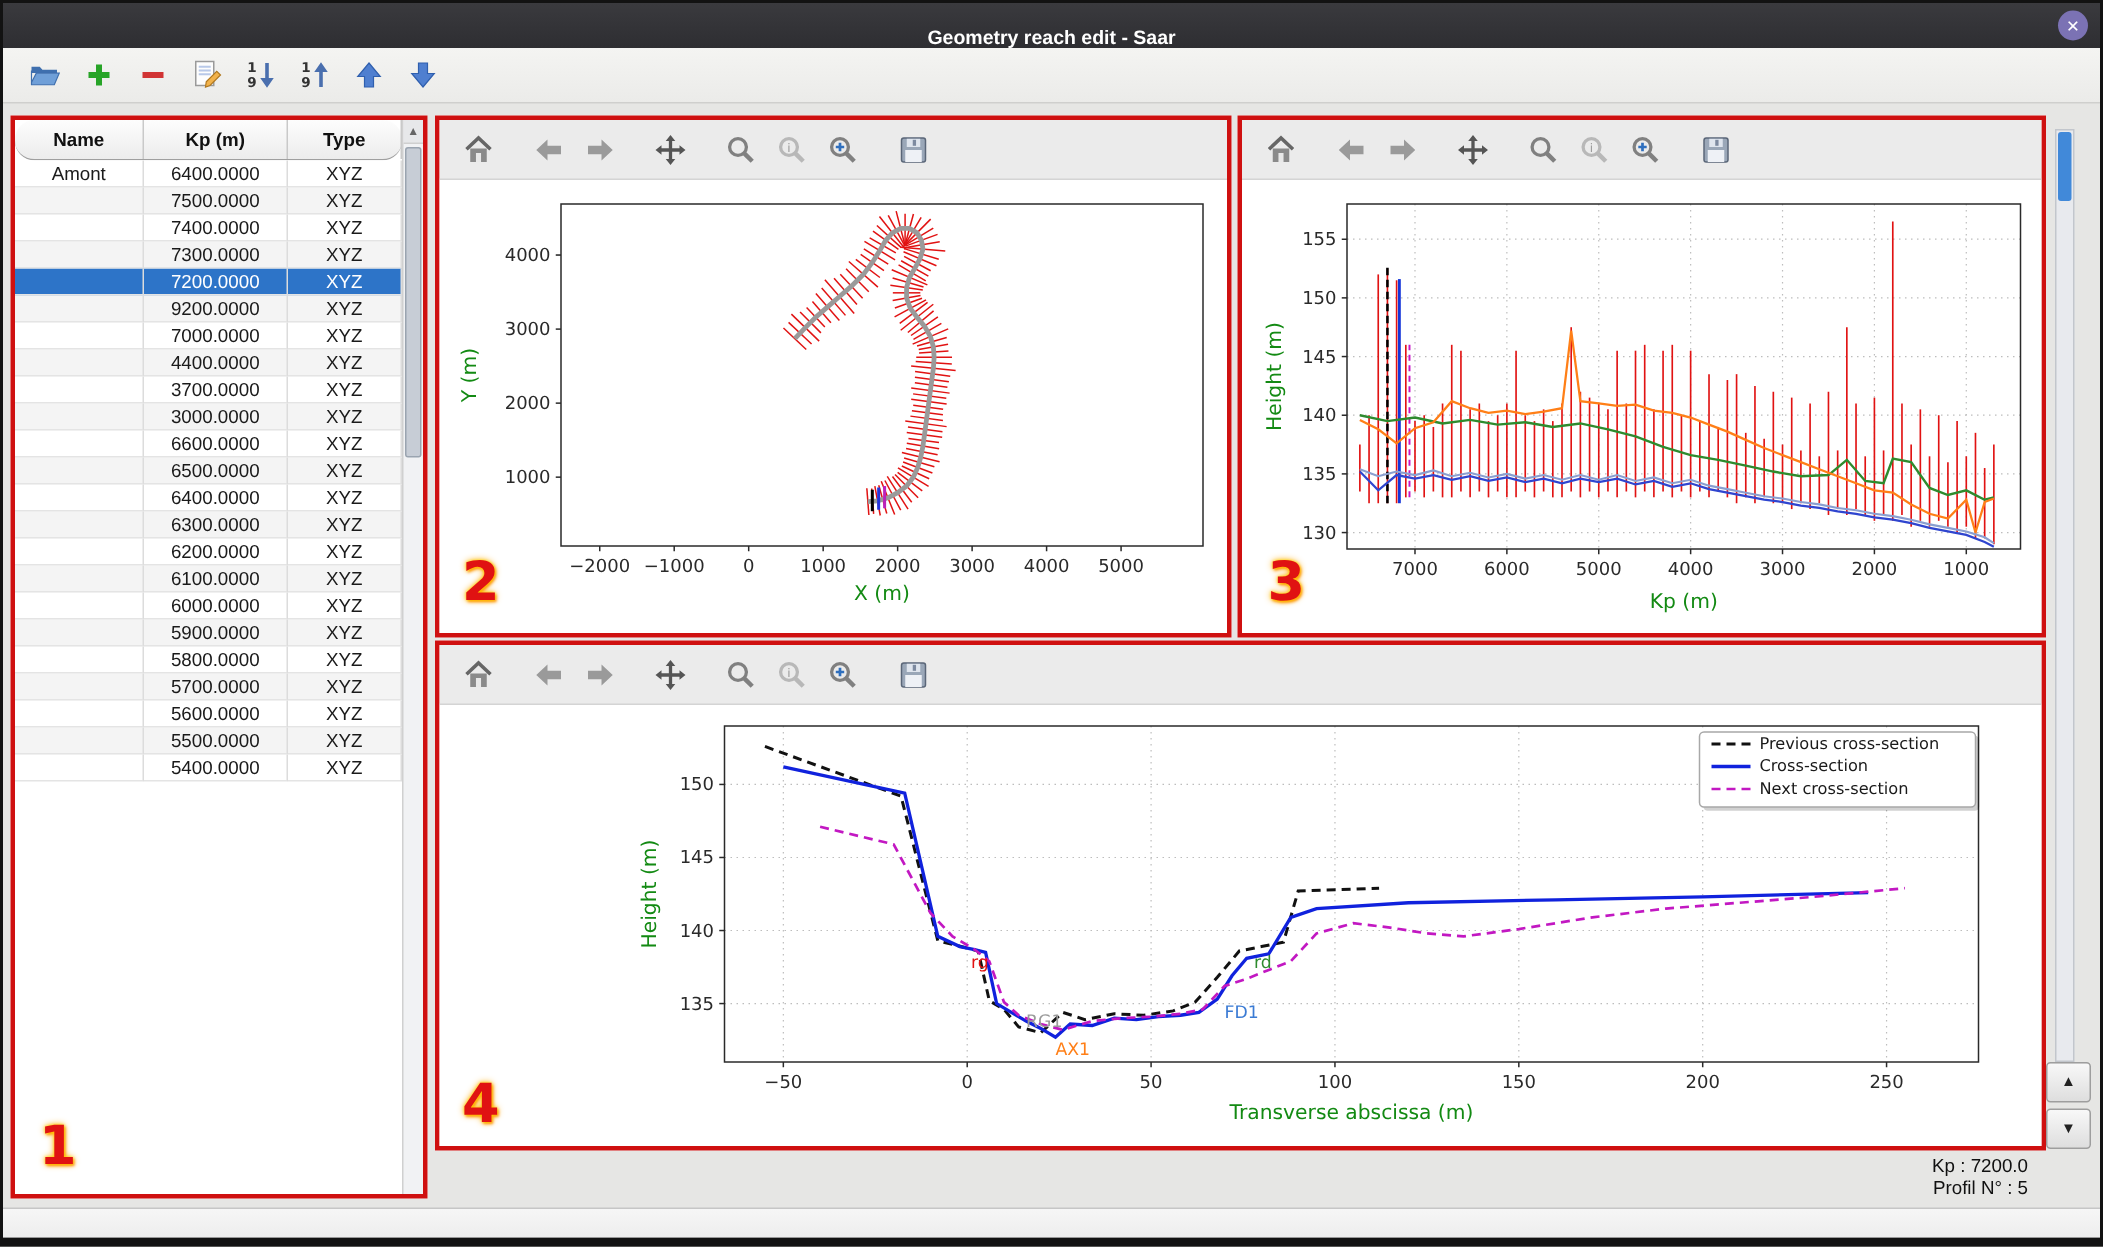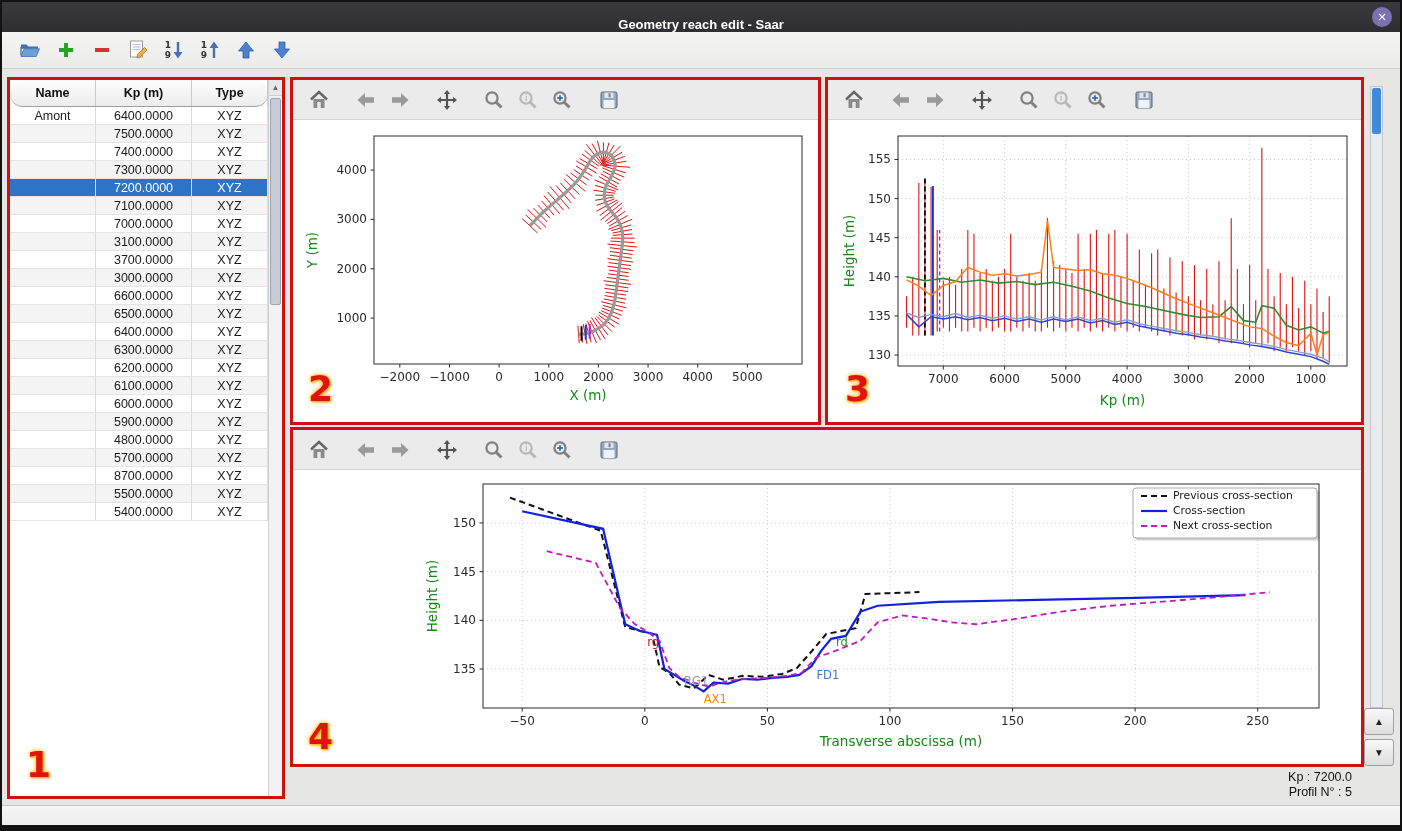--- a/index.html
+++ b/index.html
@@ -168,31 +168,31 @@
             <div class="td">7300.0000</div>
             <div class="td">XYZ</div>
           </div>
           <div class="tr sel">
             <div class="td"></div>
             <div class="td">7200.0000</div>
             <div class="td">XYZ</div>
           </div>
           <div class="tr alt">
             <div class="td"></div>
-            <div class="td">7100.0000</div>
+            <div class="td">9200.0000</div>
             <div class="td">XYZ</div>
           </div>
           <div class="tr">
             <div class="td"></div>
             <div class="td">7000.0000</div>
             <div class="td">XYZ</div>
           </div>
           <div class="tr alt">
             <div class="td"></div>
-            <div class="td">3100.0000</div>
+            <div class="td">4400.0000</div>
             <div class="td">XYZ</div>
           </div>
           <div class="tr">
             <div class="td"></div>
             <div class="td">3700.0000</div>
             <div class="td">XYZ</div>
           </div>
           <div class="tr alt">
             <div class="td"></div>
             <div class="td">3000.0000</div>
@@ -233,31 +233,31 @@
             <div class="td">6000.0000</div>
             <div class="td">XYZ</div>
           </div>
           <div class="tr alt">
             <div class="td"></div>
             <div class="td">5900.0000</div>
             <div class="td">XYZ</div>
           </div>
           <div class="tr">
             <div class="td"></div>
-            <div class="td">4800.0000</div>
+            <div class="td">5800.0000</div>
             <div class="td">XYZ</div>
           </div>
           <div class="tr alt">
             <div class="td"></div>
             <div class="td">5700.0000</div>
             <div class="td">XYZ</div>
           </div>
           <div class="tr">
             <div class="td"></div>
-            <div class="td">8700.0000</div>
+            <div class="td">5600.0000</div>
             <div class="td">XYZ</div>
           </div>
           <div class="tr alt">
             <div class="td"></div>
             <div class="td">5500.0000</div>
             <div class="td">XYZ</div>
           </div>
           <div class="tr">
             <div class="td"></div>
             <div class="td">5400.0000</div>

